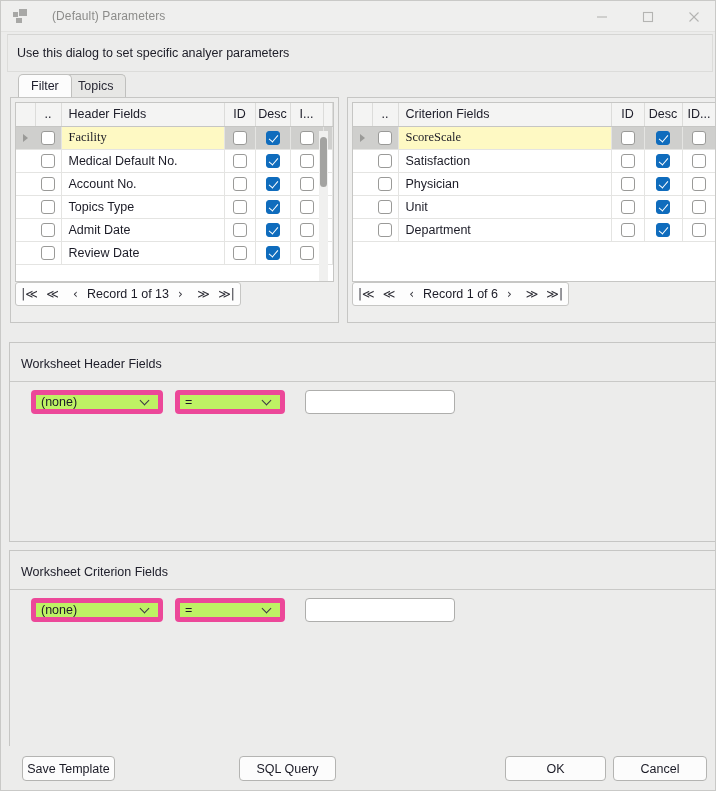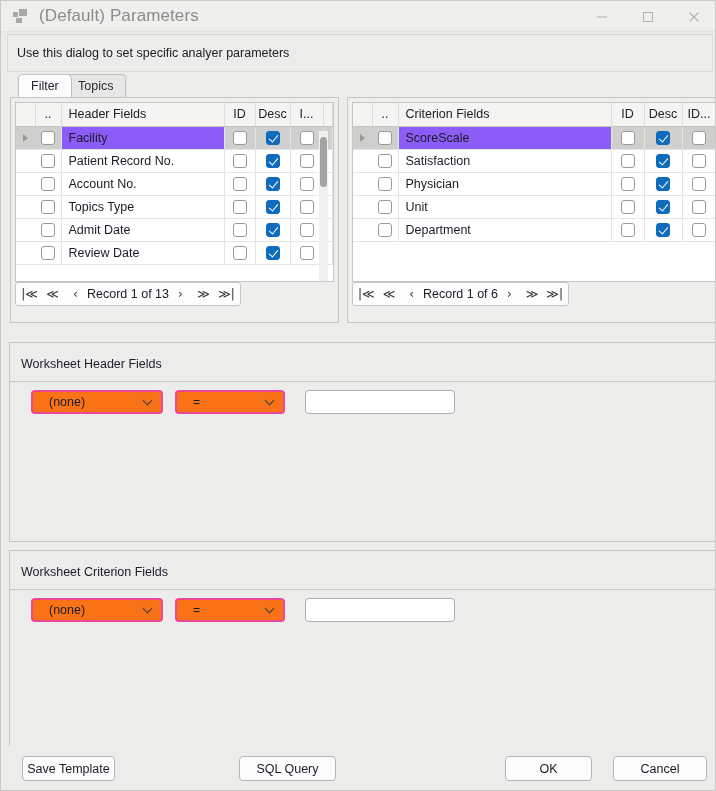--- a/index.html
+++ b/index.html
@@ -46,22 +46,22 @@
   }
   .app-glyph span {
     position: absolute;
     background: #a8a8a6;
     display: block;
   }
   .app-glyph .g1 { left: 0; top: 4px; width: 5px; height: 5px; }
   .app-glyph .g2 { left: 6px; top: 1px; width: 8px; height: 7px; }
   .app-glyph .g3 { left: 3px; top: 10px; width: 6px; height: 5px; }
   .title-text {
-    margin-left: 10px;
-    font-size: 17px;
+    margin-left: 23px;
+    font-size: 12px;
     color: #8c8c8a;
     letter-spacing: .1px;
   }
   .win-buttons {
     position: absolute;
     right: 0; top: 0;
     height: 31px;
     display: flex;
   }
   .win-btn {
@@ -173,21 +173,21 @@
     border-bottom: 1px solid #e4e4e2;
     padding: 0 0 0 7px;
     box-sizing: border-box;
     color: #1b1b26;
     white-space: nowrap;
     overflow: hidden;
   }
   table.grid td.c-center { text-align: center; padding-left: 0; }
   table.grid td.c-indicator { padding: 0; text-align: center; border-right: none; }
   table.grid tr.selected td { background: #cfcfcd; }
-  table.grid tr.selected td.c-name { background: #8b5cf6; }
+  table.grid tr.selected td.c-name { background: #fef9c3; font-family: Liberation Serif, serif; }
 
   .tri {
     display: inline-block;
     width: 0; height: 0;
     border-left: 5px solid #9a9a98;
     border-top: 4px solid transparent;
     border-bottom: 4px solid transparent;
     vertical-align: middle;
   }
 
@@ -291,28 +291,28 @@
   }
   .ws-row {
     position: absolute;
     left: 21px; top: 47px;
     display: flex;
     align-items: center;
   }
 
   .select {
     height: 24px;
-    background: #f97316;
-    border: 2px solid #ec4899;
+    background: #bef264;
+    border: 5px solid #ec4899;
     border-radius: 4px;
     box-sizing: border-box;
     display: flex;
     align-items: center;
     position: relative;
-    padding-left: 16px;
+    padding-left: 5px;
     font-size: 12.5px;
     color: #1b1b26;
   }
   .select.w-field { width: 132px; }
   .select.w-op { width: 110px; margin-left: 12px; }
   .select .chev {
     position: absolute;
     right: 9px; top: 50%;
     margin-top: -3px;
     width: 8px; height: 5px;
@@ -359,21 +359,21 @@
     box-sizing: border-box;
     display: flex;
     align-items: center;
     justify-content: center;
     font-size: 12.5px;
     color: #1b1b26;
     font-family: "Liberation Sans", sans-serif;
   }
   #btn-save-template { left: 21px;  width: 93px; }
   #btn-sql-query     { left: 238px; width: 97px; }
-  #btn-ok            { left: 504px; width: 87px; }
+  #btn-ok            { left: 504px; width: 101px; }
   #btn-cancel        { left: 612px; width: 94px; }
 </style>
 </head>
 <body>
 
 <div class="window">
 
   <div class="titlebar">
     <div class="app-glyph">
       <span class="g1"></span>
@@ -441,21 +441,21 @@
             <td class="c-center"><span class="cb"></span></td>
             <td class="c-name">Facility</td>
             <td class="c-center"><span class="cb"></span></td>
             <td class="c-center"><span class="cb checked"></span></td>
             <td class="c-center"><span class="cb"></span></td>
             <td></td>
           </tr>
           <tr>
             <td class="c-indicator"></td>
             <td class="c-center"><span class="cb"></span></td>
-            <td class="c-name">Patient Record No.</td>
+            <td class="c-name">Medical Default No.</td>
             <td class="c-center"><span class="cb"></span></td>
             <td class="c-center"><span class="cb checked"></span></td>
             <td class="c-center"><span class="cb"></span></td>
             <td></td>
           </tr>
           <tr>
             <td class="c-indicator"></td>
             <td class="c-center"><span class="cb"></span></td>
             <td class="c-name">Account No.</td>
             <td class="c-center"><span class="cb"></span></td>

